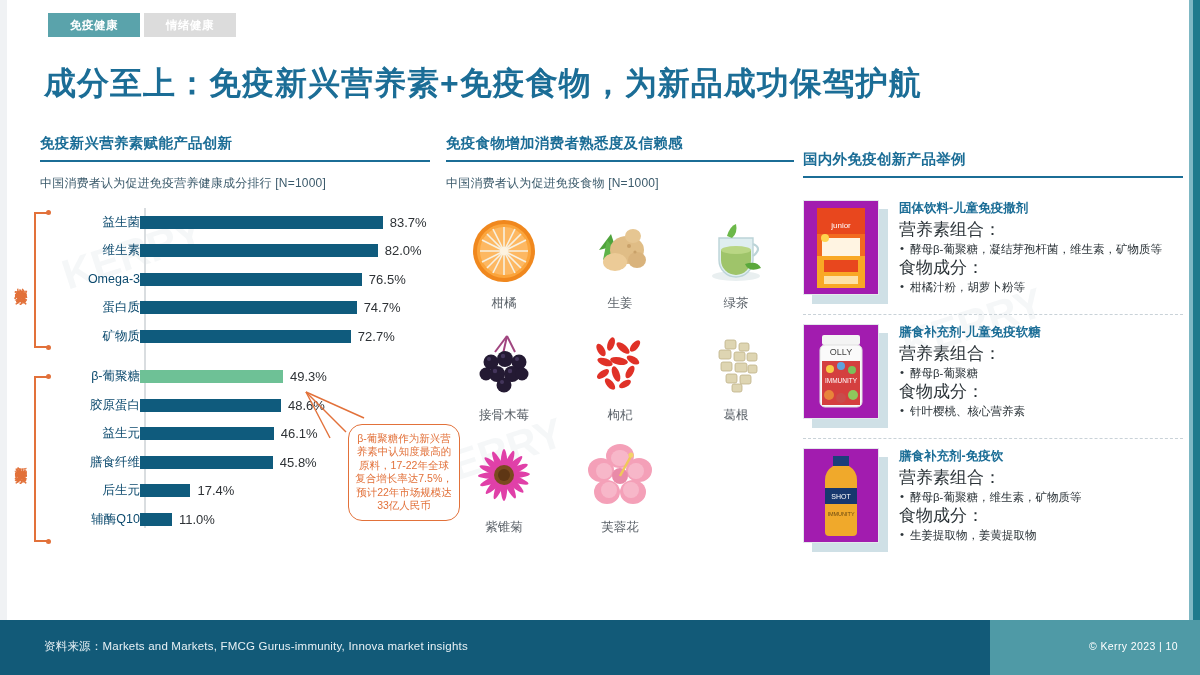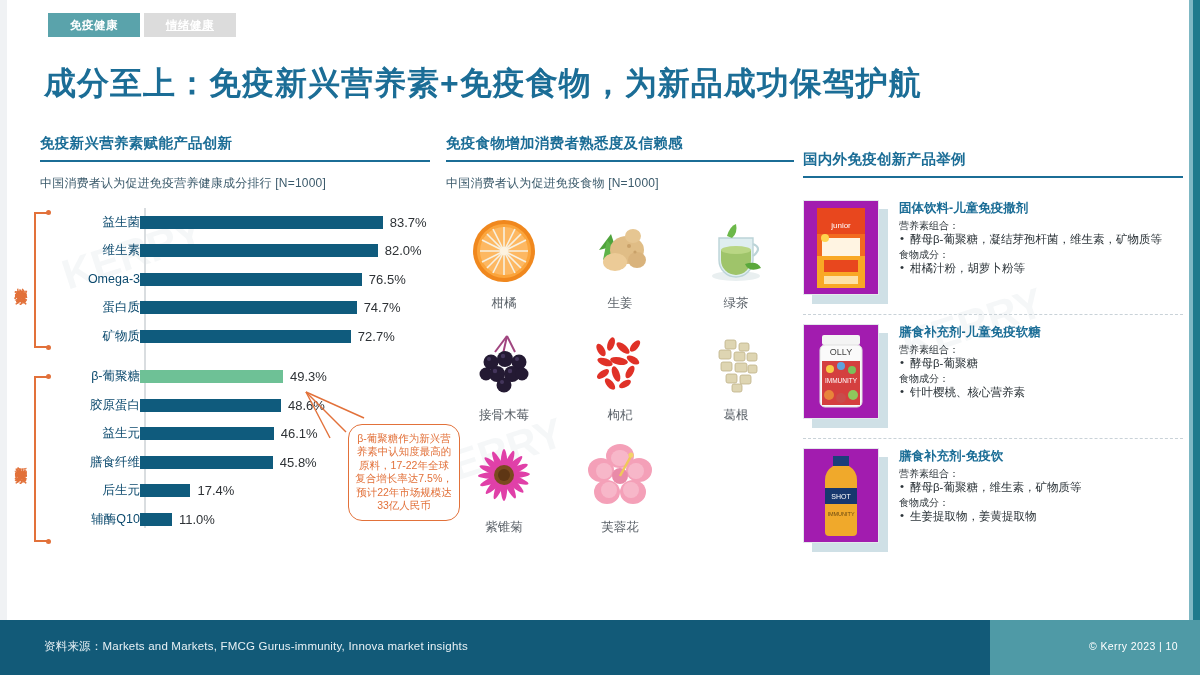--- a/index.html
+++ b/index.html
@@ -14,21 +14,21 @@
   
   .left-accent { position: absolute; left: 0; top: 0; width: 7px; height: 620px; background: #f0f2f4; }
   .right-accent { position: absolute; right: 0; top: 0; width: 7px; height: 620px; background: #1f7a8c; }
   .right-accent2 { position: absolute; right: 7px; top: 0; width: 4px; height: 620px; background: #7fb8c4; }
 
   
   .tabs { position: absolute; left: 48px; top: 13px; display: flex; gap: 4px; }
   .tab { height: 24px; padding: 0 22px; display: flex; align-items: center; justify-content: center;
          font-size: 11.5px; font-weight: bold; letter-spacing: .5px; }
   .tab.active { background: #5aa3ab; color: #ffffff; }
-  .tab.inactive { background: #dcdcdc; color: #ffffff; text-decoration: underline; }
+  .tab.inactive { background: #dcdcdc; color: #ffffff; }
 
   
   .title { position: absolute; left: 44px; top: 62px; font-size: 32px; font-weight: bold;
            color: #1b6d96; letter-spacing: 1px; white-space: nowrap; }
 
   
   .col { position: absolute; top: 134px; }
   .col1 { left: 40px; width: 390px; }
   .col2 { left: 446px; width: 348px; }
   .col3 { left: 803px; width: 380px; margin-top: 16px; }
@@ -76,21 +76,21 @@
 
   
   .product { display: flex; padding: 9px 0 10px 0; border-bottom: 1px dashed #c9d2d8; }
   .product:last-child { border-bottom: none; }
   .prod-imgwrap { position: relative; width: 86px; height: 104px; flex: 0 0 86px; }
   .prod-shadow { position: absolute; left: 9px; top: 9px; width: 76px; height: 95px; background: #cfe0e6; }
   .prod-frame { position: absolute; left: 0; top: 0; width: 76px; height: 95px; background: #a21caf; border: 1px solid #e3e8eb;
                 display: flex; align-items: center; justify-content: center; }
   .prod-txt { flex: 1; padding-left: 10px; }
   .prod-title { font-size: 12.5px; font-weight: bold; color: #1b6d96; margin-bottom: 2px; }
-  .prod-line { font-size: 10px; color: #2b3338; line-height: 1.33; }
+  .prod-line { font-size: 17px; color: #2b3338; line-height: 1.33; }
   .prod-bullet { font-size: 11.5px; color: #2b3338; line-height: 1.33; padding-left: 11px; position: relative; }
   .prod-bullet::before { content: "\2022"; position: absolute; left: 1px; top: -1px; }
 
   
   .footer { position: absolute; left: 0; bottom: 0; width: 1200px; height: 55px; background: #125a78; }
   .footer-teal { position: absolute; right: 0; bottom: 0; width: 210px; height: 55px; background: #4f9aa6; }
   .footer-src { position: absolute; left: 44px; top: 19px; font-size: 11.5px; color: #e8f1f5; letter-spacing: .2px; }
   .footer-cr { position: absolute; right: 22px; top: 20px; font-size: 10.5px; color: #ffffff; letter-spacing: .4px; }
 
   

